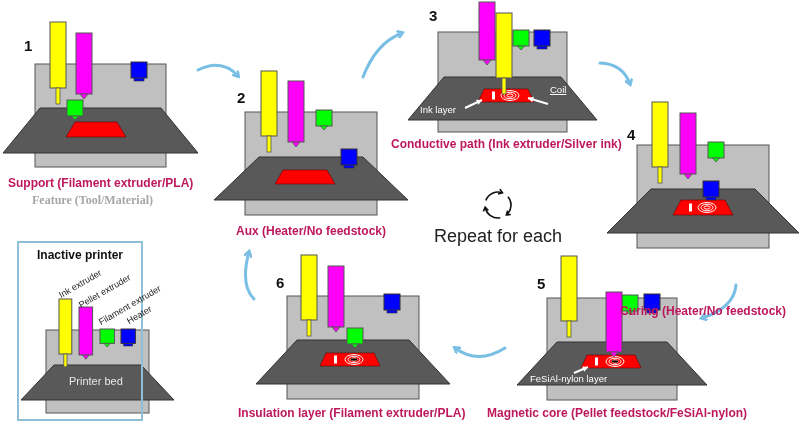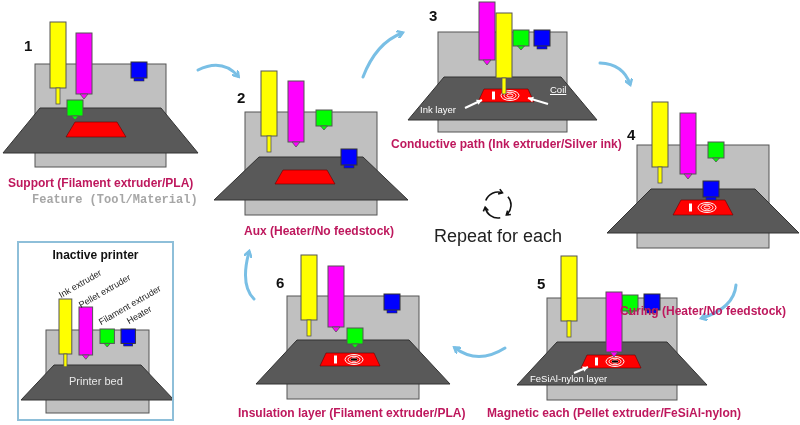--- a/index.html
+++ b/index.html
@@ -1,22 +1,22 @@
 <!DOCTYPE html>
 <html><head>
 <meta charset="utf-8">
 <style>
   html, body { margin:0; padding:0; background:#ffffff; }
   body { width:800px; height:425px; overflow:hidden; position:relative; font-family:"Liberation Sans", sans-serif; }
   #stage { position:absolute; left:0; top:0; width:800px; height:425px; }
   .lbl { position:absolute; font-family:"Liberation Sans", sans-serif; font-weight:bold; font-size:12px; color:#be185d; white-space:nowrap; }
-  .sublbl { position:absolute; font-family:Liberation Mono, monospace; font-weight:bold; font-size:12px; color:#a6a6a6; white-space:nowrap; }
+  .sublbl { position:absolute; font-family:Liberation Serif, serif; font-weight:bold; font-size:12px; color:#a6a6a6; white-space:nowrap; }
   .num { position:absolute; font-family:"Liberation Sans", sans-serif; font-weight:bold; font-size:15px; color:#111; }
   .repeat { position:absolute; font-family:"Liberation Sans", sans-serif; font-size:18px; color:#222; text-align:center; line-height:15px; width:130px; }
-  .inactive-box { position:absolute; left:17px; top:241px; width:157px; height:180px; border:2px solid #8ebfd9; box-sizing:border-box; }
+  .inactive-box { position:absolute; left:17px; top:241px; width:126px; height:180px; border:2px solid #8ebfd9; box-sizing:border-box; }
   .inactive-title { position:absolute; left:0; top:5px; width:100%; text-align:center; font-weight:bold; font-size:12px; color:#111; }
   .rot { position:absolute; font-size:9px; color:#222; transform-origin:left bottom; transform:rotate(-30deg); white-space:nowrap; }
   .bedtxt { position:absolute; font-size:11px; color:#e8e8e8; white-space:nowrap;text-align:right; }
   .small-white { position:absolute; font-size:9.5px; color:#ffffff; white-space:nowrap; }
 </style>
 </head>
 <body>
 
 <svg id="stage" viewBox="0 0 800 425" xmlns="http://www.w3.org/2000/svg">
   <defs>
@@ -156,32 +156,32 @@
       <path d="M500.2574263096701,217.8025007891587 A13,13 0 0 1 485.1974992108413,207.25742630967008" fill="none" stroke="#111" stroke-width="1.6"></path>
       <path d="M488.34471961021575,210.47379130104798 L485.1974992108413,207.25742630967008 L483.34014104090096,211.35623352989353" fill="none" stroke="#111" stroke-width="1.6"></path>
     </g>
 </svg>
 
 <div class="num" style="left:24px;top:37px;">1</div>
 <div class="lbl" style="left:8px;top:176px;">Support (Filament extruder/PLA)</div>
 <div class="sublbl" style="left:32px;top:193px;">Feature (Tool/Material)</div>
 
 <div class="num" style="left:237px;top:89px;">2</div>
-<div class="lbl" style="left:244px;top:224px;">Aux (Heater/No feedstock)</div>
+<div class="lbl" style="left:236px;top:224px;">Aux (Heater/No feedstock)</div>
 
 <div class="num" style="left:429px;top:7px;">3</div>
 <div class="lbl" style="left:391px;top:137px;">Conductive path (Ink extruder/Silver ink)</div>
 <div class="small-white" style="left:420px;top:104px;">Ink layer</div>
 <div class="small-white" style="left:550px;top:84px;text-decoration:underline;">Coil</div>
 
 <div class="num" style="left:627px;top:126px;">4</div>
 <div class="lbl" style="left:620px;top:261px;margin-top:43px;">Curing (Heater/No feedstock)</div>
 
 <div class="num" style="left:537px;top:275px;">5</div>
-<div class="lbl" style="left:487px;top:406px;">Magnetic each (Pellet extruder/FeSiAl-nylon)</div>
+<div class="lbl" style="left:487px;top:406px;">Magnetic core (Pellet feedstock/FeSiAl-nylon)</div>
 <div class="small-white" style="left:530px;top:373px;">FeSiAl-nylon layer</div>
 
 <div class="num" style="left:276px;top:274px;">6</div>
 <div class="lbl" style="left:238px;top:406px;">Insulation layer (Filament extruder/PLA)</div>
 
 <div class="repeat" style="left:433px;top:229px;">
   <div>Repeat for each</div>
 </div>
 
 <div class="inactive-box">

